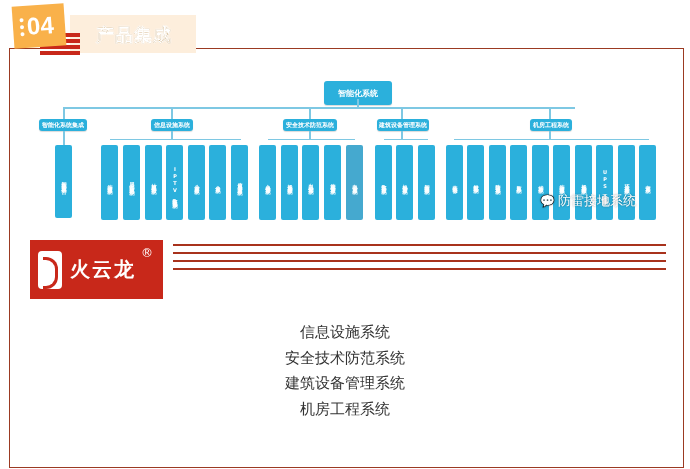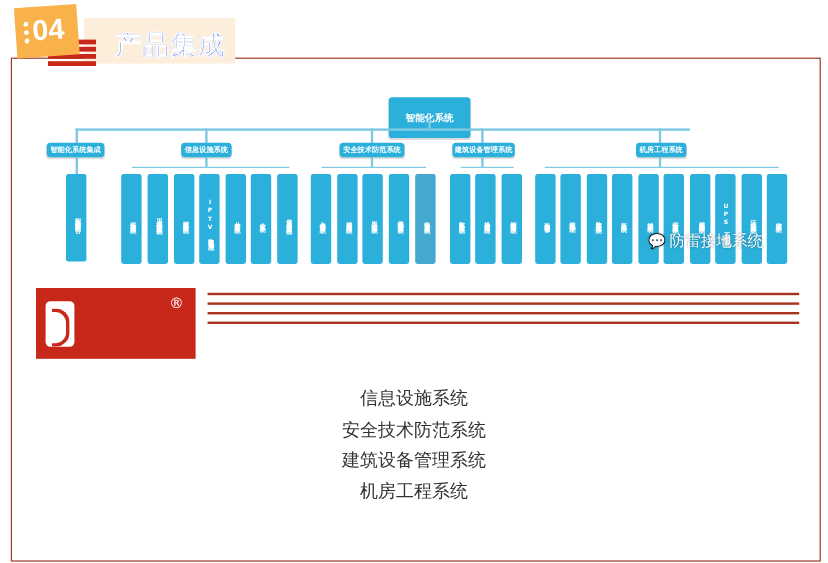--- a/index.html
+++ b/index.html
@@ -1,21 +1,21 @@
 <!DOCTYPE html>
 <html><head>
 <meta charset="utf-8">
 <style>
   * { box-sizing: border-box; margin: 0; padding: 0; }
   body { width: 690px; height: 469px; background: #ffffff; position: relative; overflow: hidden; font-family: "DejaVu Sans", sans-serif; }
 
   .frame { position: absolute; left: 9px; top: 48px; width: 675px; height: 420px; border: 1.5px solid #9b3a22; }
 
   .header-band { position: absolute; left: 70px; top: 15px; width: 126px; height: 38px; background: #fdeedc; }
-  .header-title { position: absolute; left: 96px; top: 23px; font-size: 22px; font-weight: bold; color: #1d4ed8; letter-spacing: 1px; -webkit-text-stroke: 0.4px #fff; text-shadow: 0 0 1px #fff, 0 0 2px #fff; }
+  .header-title { position: absolute; left: 96px; top: 23px; font-size: 18px; font-weight: bold; color: #a16207; letter-spacing: 1px; -webkit-text-stroke: 0.4px #fff; text-shadow: 0 0 1px #fff, 0 0 2px #fff; }
 
   .stripes { position: absolute; left: 40px; top: 33px; width: 40px; height: 26px; }
   .stripes div { height: 4px; margin-bottom: 2px; background: #c8281a; }
 
   .badge { position: absolute; left: 13px; top: 5px; width: 52px; height: 42px; background: #f9b14a; transform: rotate(-4deg); display: flex; align-items: center; padding-left: 7px; }
   .badge .dots { display: flex; flex-direction: column; gap: 3px; margin-right: 3px; }
   .badge .dots span { width: 4px; height: 4px; border-radius: 50%; background: #fff; display: block; }
   .badge .num { color: #fff; font-weight: bold; font-size: 24px; font-family: "Liberation Sans", sans-serif; }
 
   
@@ -58,21 +58,21 @@
       <span></span>
       <span></span>
       <span></span>
     </div>
   <span class="num">04</span>
 </div>
 <div class="header-title">产品集成</div>
 
 <div class="diagram">
 
-  <div class="node root" style="left:294px;top:6px;width:68px;height:34px;">智能化系统</div>
+  <div class="node root" style="left:294px;top:6px;width:68px;height:24px;">智能化系统</div>
   <div class="line" style="left:327px;top:24px;width:2px;height:9px;"></div>
   <div class="line" style="left:33px;top:32px;width:512px;height:2px;"></div>
 
   <div class="line" style="left:33px;top:32px;width:2px;height:12px;"></div>
   <div class="line" style="left:141px;top:32px;width:2px;height:12px;"></div>
   <div class="line" style="left:279px;top:32px;width:2px;height:12px;"></div>
   <div class="line" style="left:371px;top:32px;width:2px;height:12px;"></div>
   <div class="line" style="left:519px;top:32px;width:2px;height:12px;"></div>
 
   <div class="node" style="left:9px;top:44px;width:48px;height:12px;">智能化系统集成</div>
@@ -124,20 +124,21 @@
   <div class="leaf" style="left:609px;top:70px;height:75px;">空调系统</div>
 </div>
 
 <div class="watermark">
   <span class="wechat">💬</span>
   <span>防雷接地系统</span>
 </div>
 
 <div class="logo">
   <div class="mark"></div>
+  <span class="brand">火云龙</span>
   <span class="reg">®</span>
 </div>
 
 <div class="hlines">
     <div></div>
     <div></div>
     <div></div>
     <div></div>
   </div>
 

